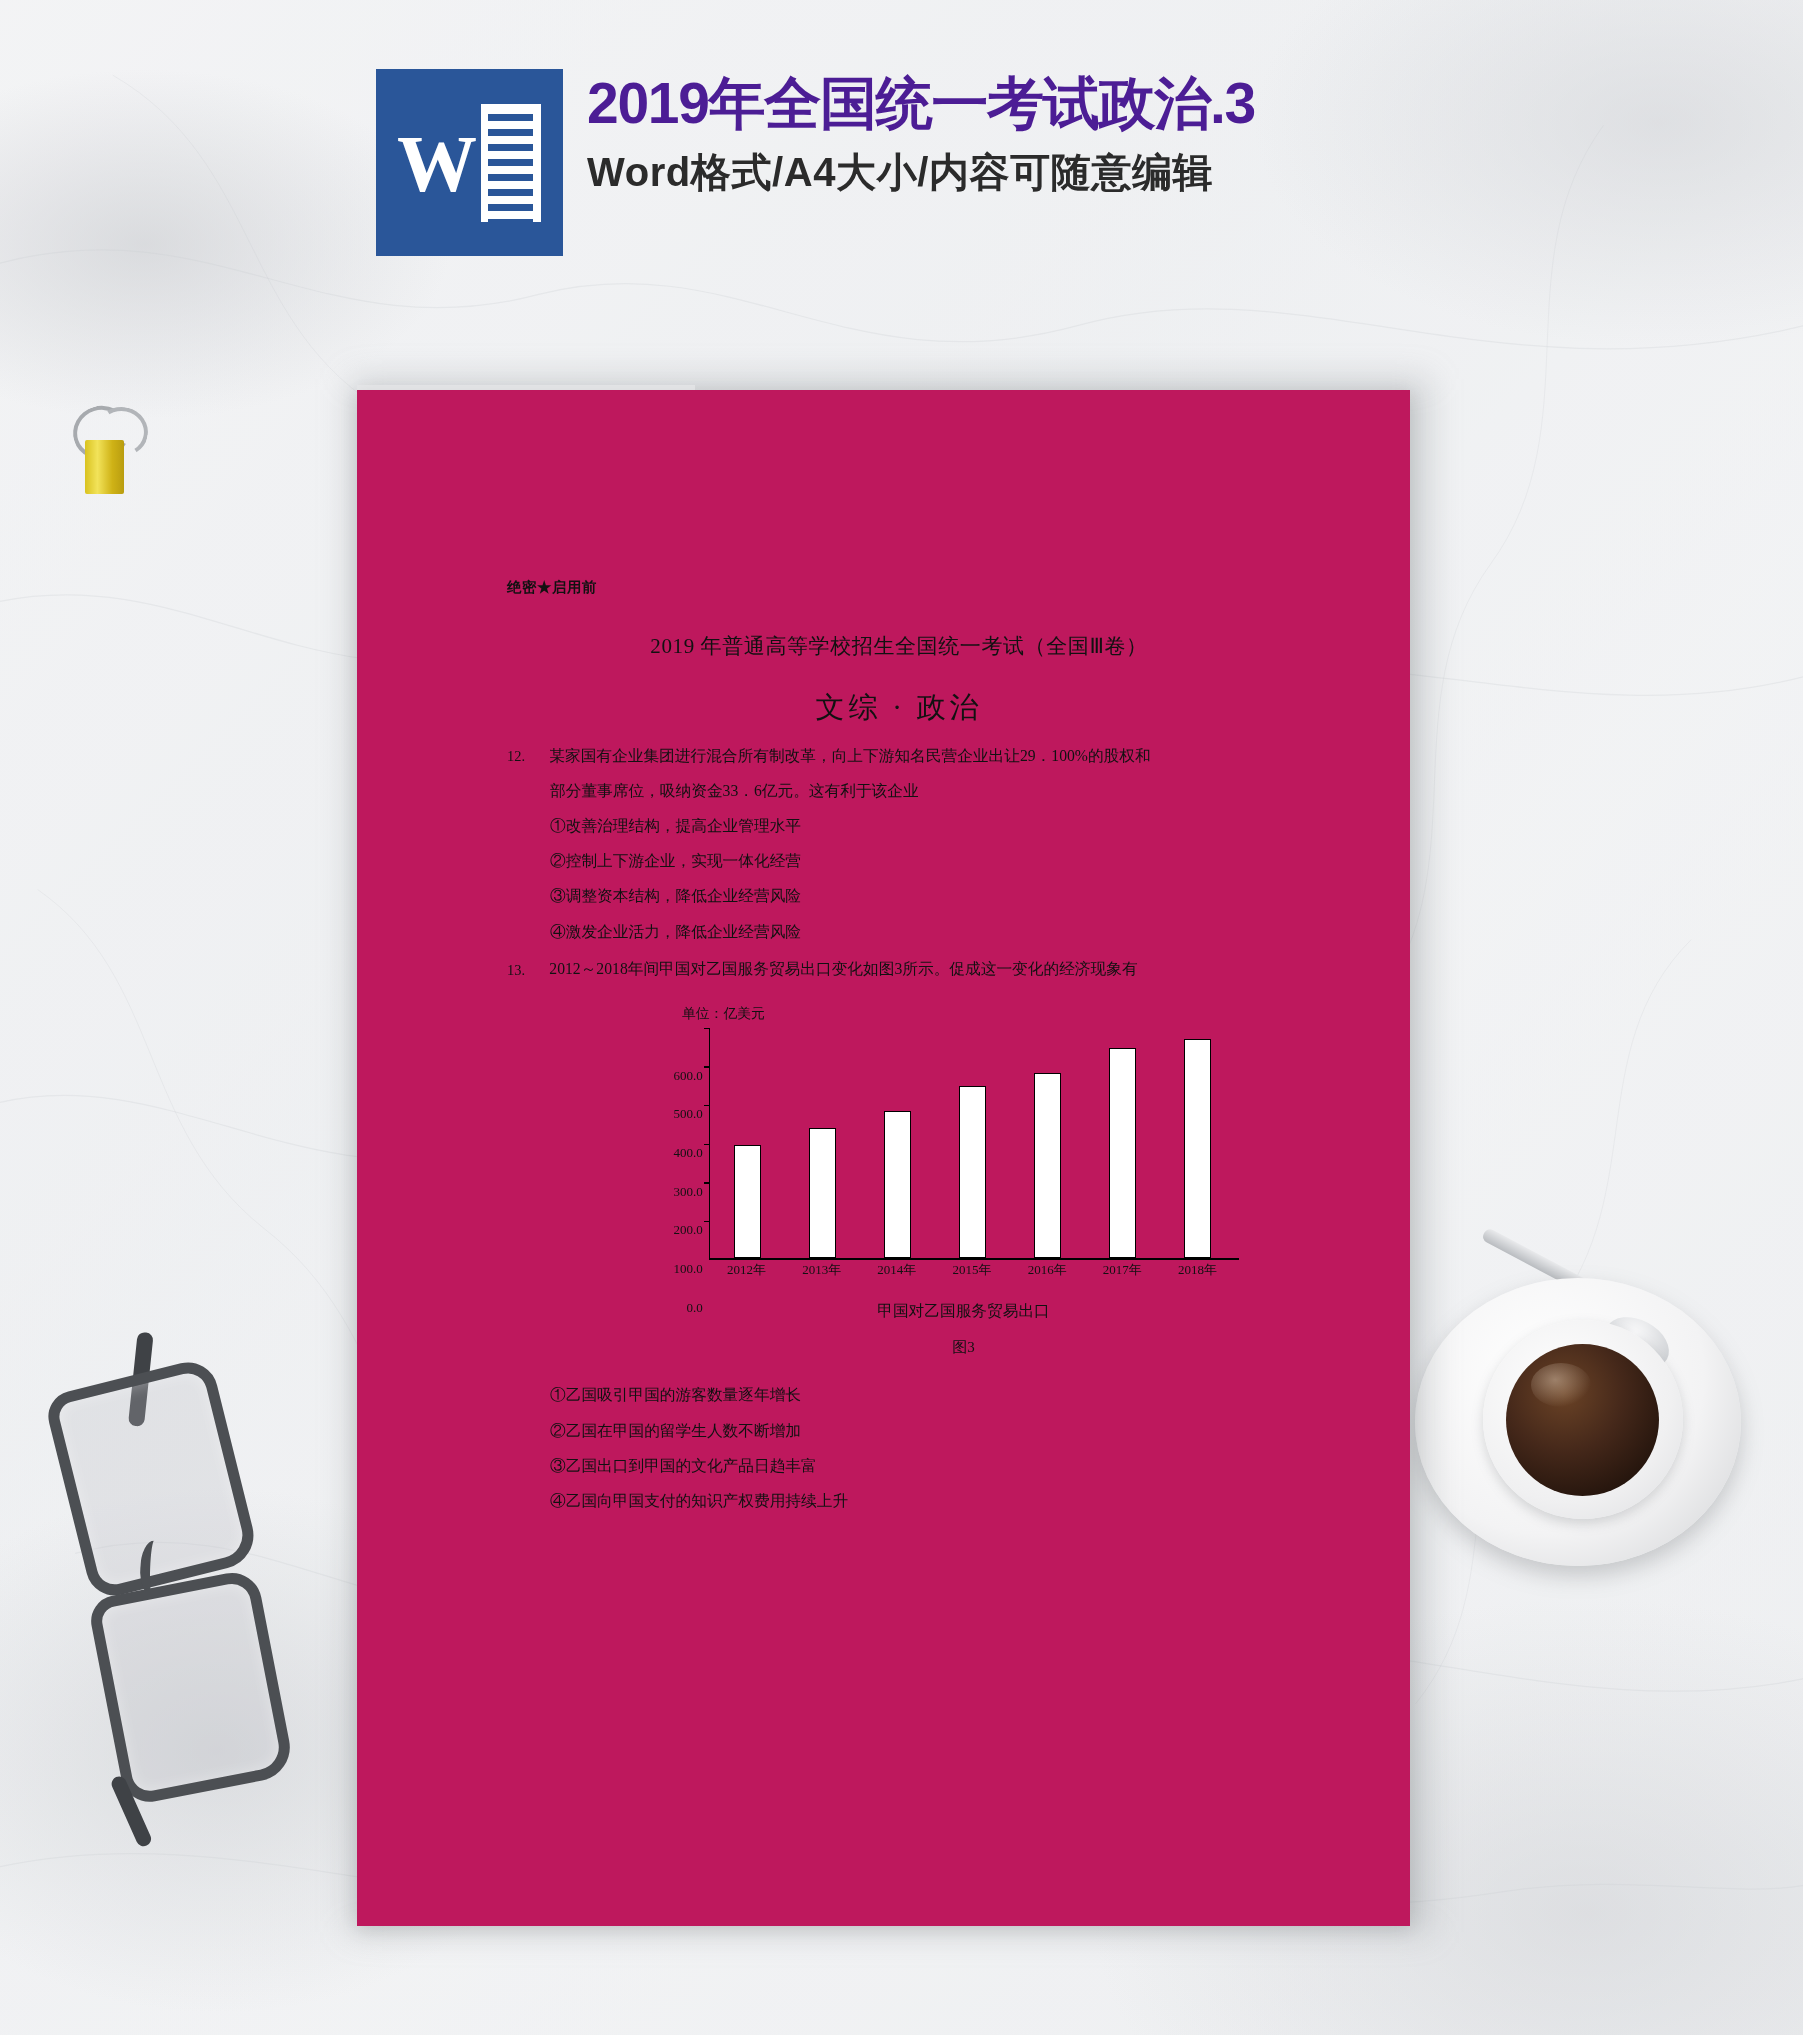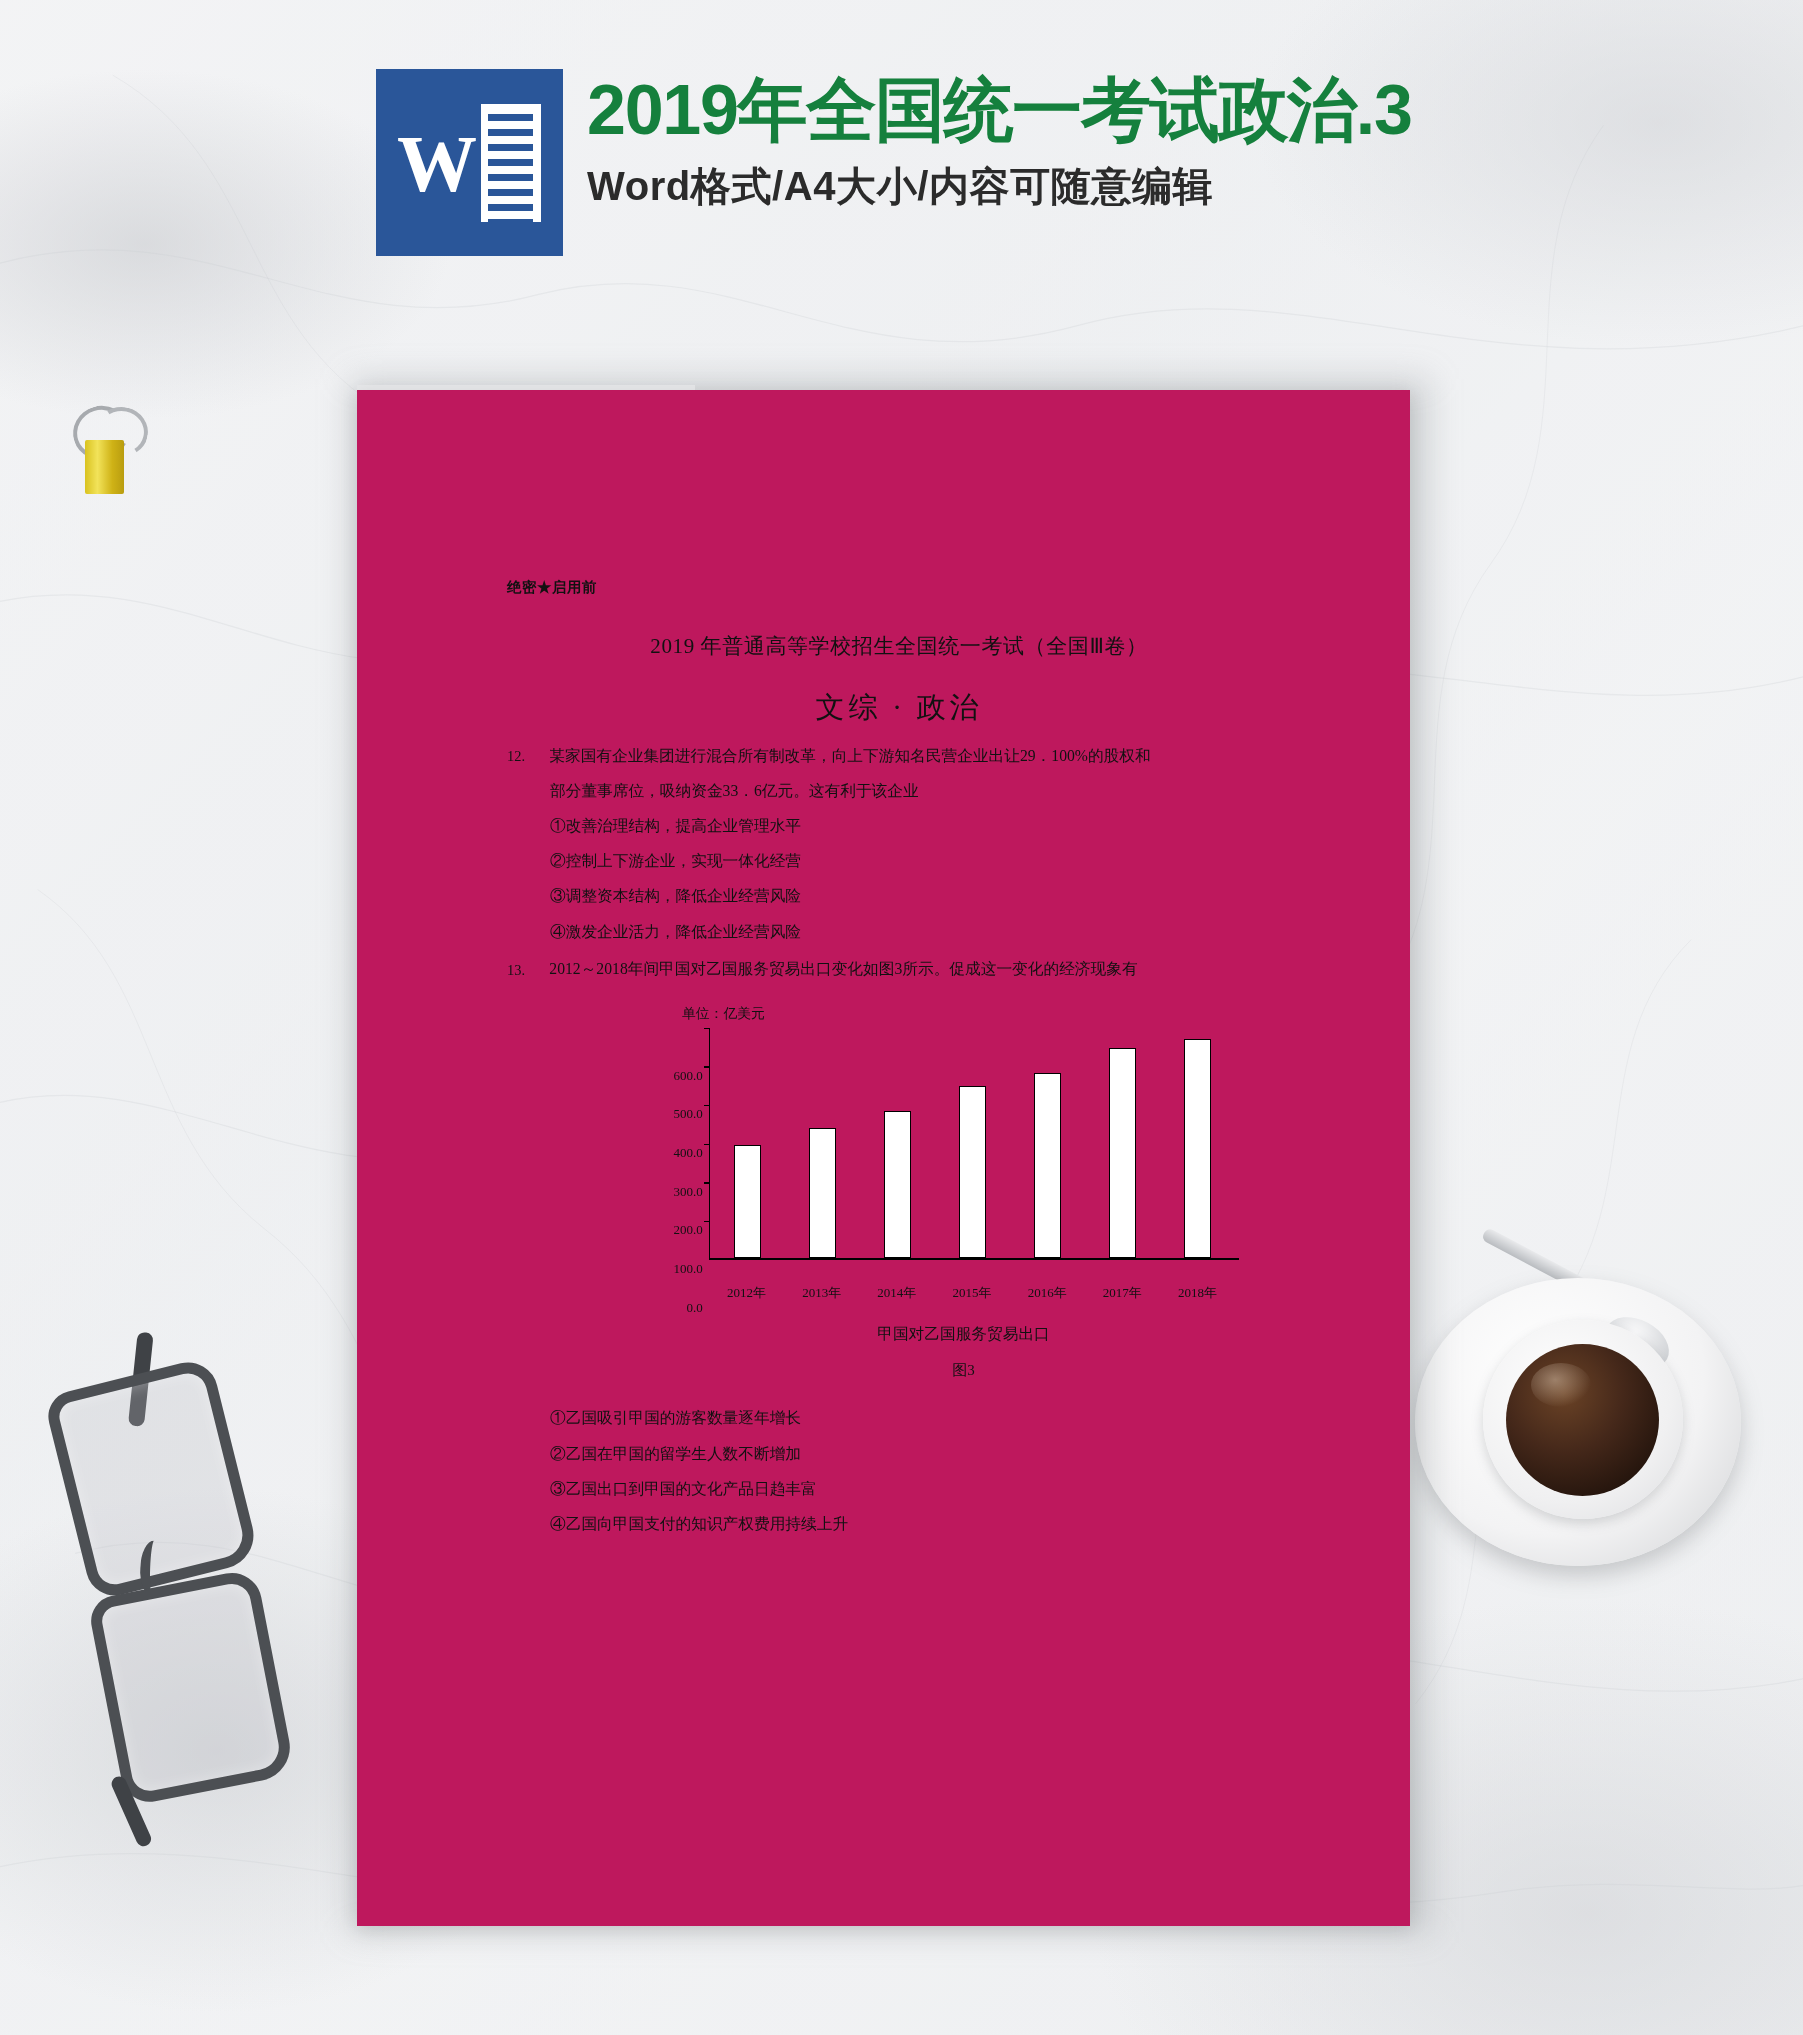--- a/index.html
+++ b/index.html
@@ -73,23 +73,23 @@
     margin: 8.1px 7.5px 0 7.5px;
     background: #2a5699;
   }
   .word-logo .doc-shape i:first-child { margin-top: 10px; }
 
   .header-text {
     margin-left: 24px;
     padding-top: 5px;
   }
   .header-title {
-    font-size: 70px;
+    font-size: 57px;
     font-weight: bold;
-    color: #15803d;
+    color: #4c1d95;
     line-height: 1.05;
     letter-spacing: -1.3px;
     white-space: nowrap;
   }
   .header-sub {
     margin-top: 11.3px;
     font-size: 40px;
     font-weight: bold;
     color: #2b2b2b;
     letter-spacing: 0.6px;
@@ -250,21 +250,21 @@
     justify-content: space-around;
   }
   .bar {
     width: 27.6px;
     border: 1.3px solid #000;
     background: #ffffff;
     box-sizing: border-box;
   }
   .x-labels {
     margin-left: 96px;
-    margin-top: 24px;
+    margin-top: 1px;
     display: flex;
     justify-content: flex-start;
     width: 526px;
   }
   .x-label {
     font-size: 13px;
     text-align: center;
     flex: 1;
   }
   .chart-caption {

